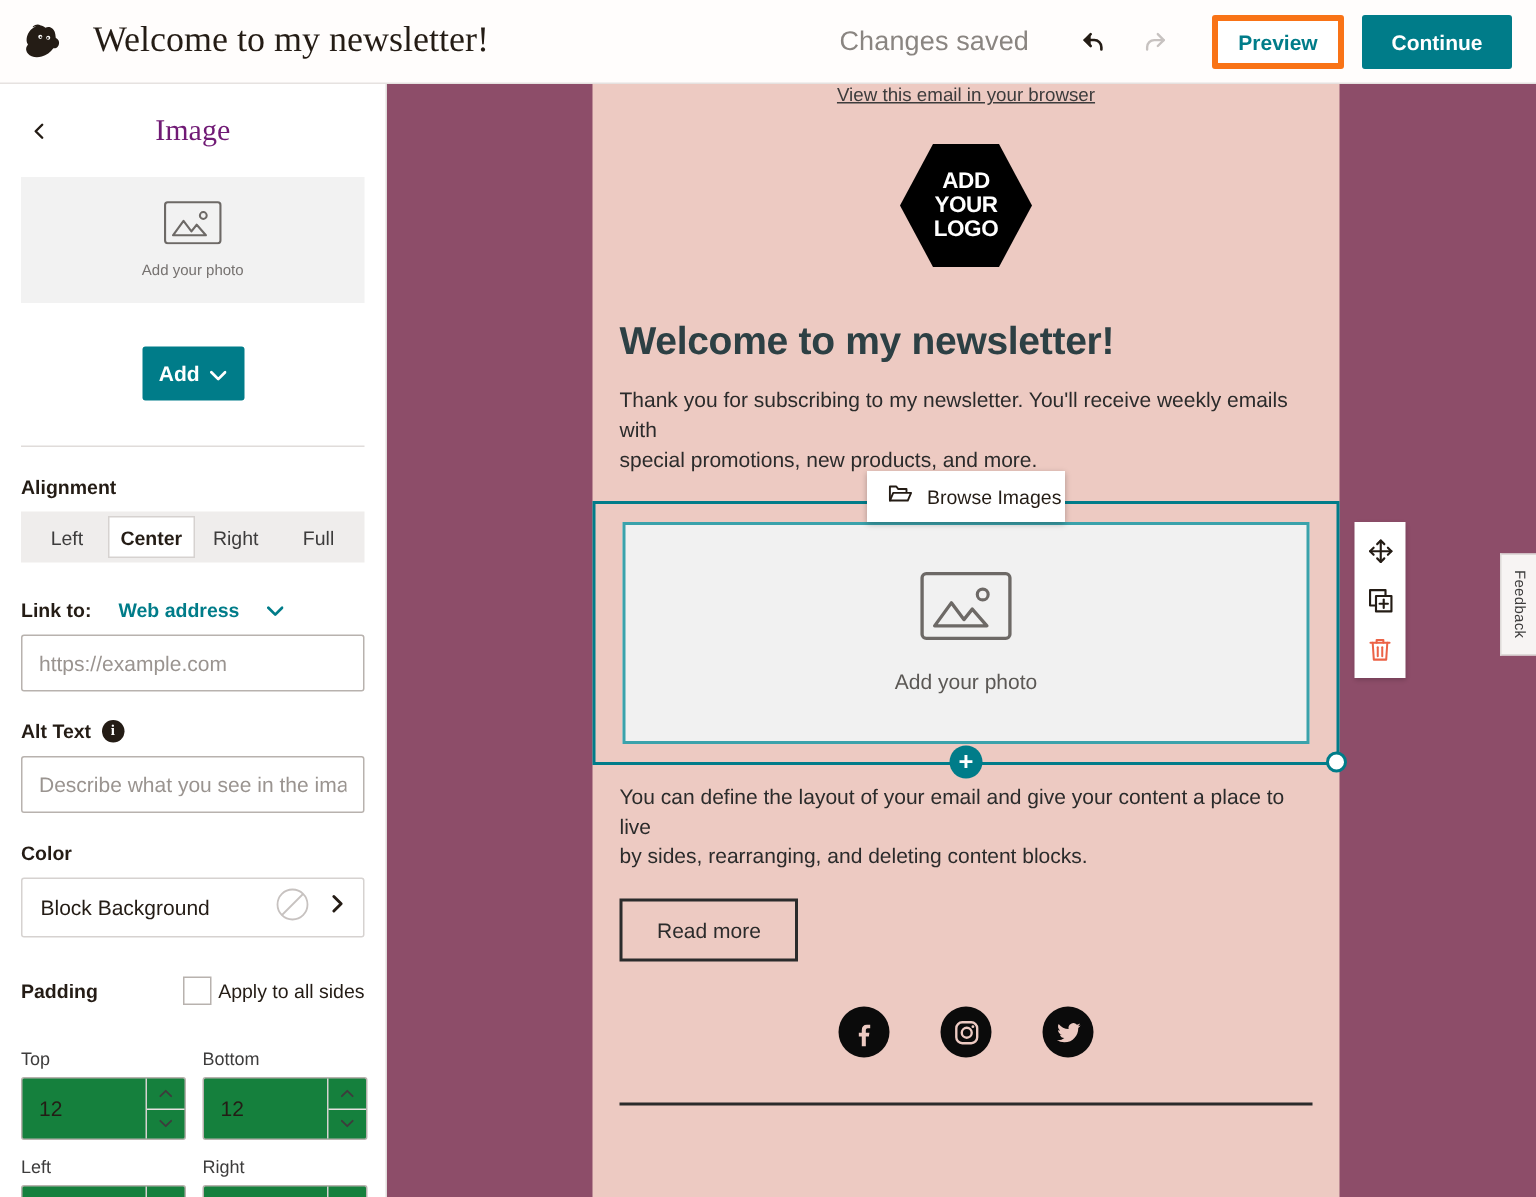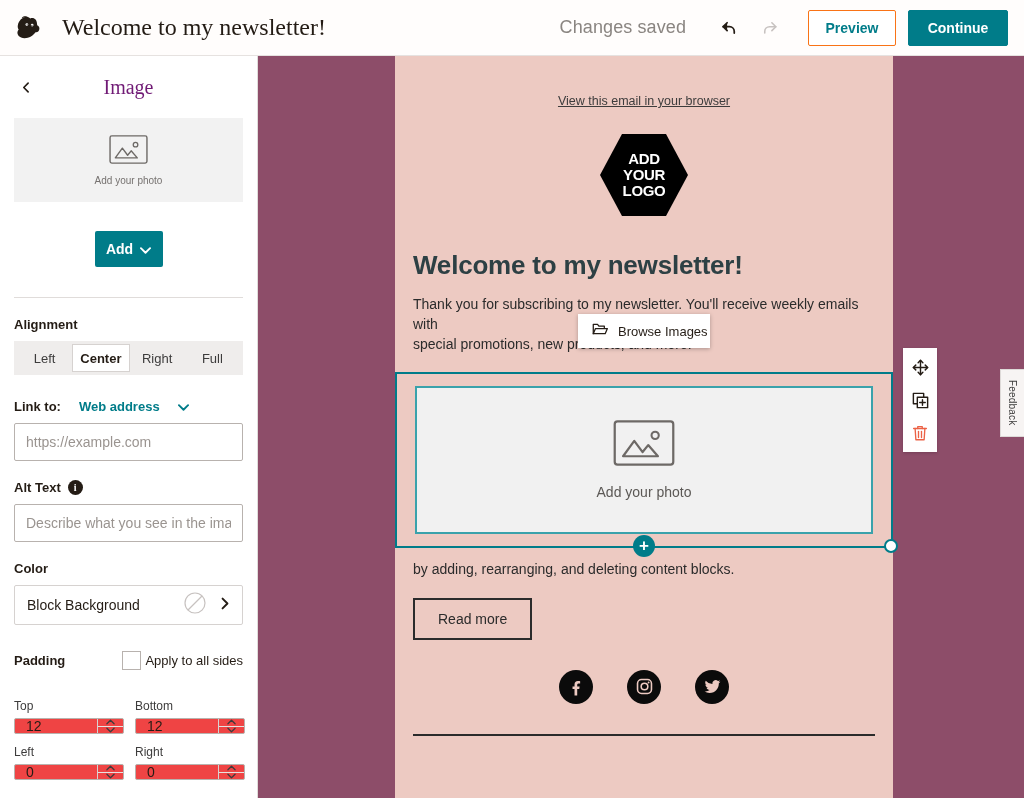--- a/index.html
+++ b/index.html
@@ -40,21 +40,21 @@
   .icon-btn.redo { margin-right: 22px; }
   .btn {
     font-family: "Liberation Sans", sans-serif;
     font-size: 14px; font-weight: bold;
     cursor: pointer; border-radius: 2px;
     display: flex; align-items: center; justify-content: center;
   }
   .btn-preview {
     width: 88px; height: 36px;
     background: #ffffff; color: #007c89;
-    border: 1px solid #f97316;
+    border: 4px solid #f97316;
     margin-right: 12px;
   }
   .btn-continue {
     width: 100px; height: 36px;
     background: #007c89; color: #ffffff; border: 1px solid #007c89;
   }
 
   
   .sidebar {
     position: absolute; top: 56px; left: 0;
@@ -149,21 +149,21 @@
     display: flex; align-items: center; margin-top: 26px; margin-bottom: 29px; justify-content: flex-end;
   }
   .padding-head .lbl { font-size: 13px; font-weight: bold; color: #241c15; }
   .apply-all { margin-left: auto; display: flex; align-items: center; gap: 4px; cursor: pointer; }
   .checkbox { width: 19px; height: 19px; border: 1px solid #b8b2ae; background: #fff; }
   .apply-all .t { font-size: 13px; color: #241c15; }
 
   .pad-grid { display: grid; grid-template-columns: 110px 110px; gap: 11px 11px; }
   .pad-cell .lbl { font-size: 12px; color: #3d3c3c; margin-bottom: 5px; }
   .stepper {
-    height: 16px; border: 1px solid #b8b2ae; display: flex; background: #ef4444; border-radius: 2px;
+    height: 42px; border: 1px solid #b8b2ae; display: flex; background: #15803d; border-radius: 2px;
   }
   .stepper input {
     flex: 1; border: none; outline: none; width: 100%;
     font-family: "Liberation Sans", sans-serif; font-size: 14px; color: #241c15;
     padding-left: 11px; background: transparent;
   }
   .spin {
     width: 26px; border-left: 1px solid #d6d2d0;
     display: flex; flex-direction: column;
   }
@@ -178,21 +178,21 @@
     width: 766px; height: 742px;
     background: #8d4d69;
     overflow: hidden;
   }
   .email {
     position: absolute; top: 0; left: 137px;
     width: 498px; min-height: 742px;
     background: #edcac2;
   }
   .view-browser {
-    text-align: center; padding-top: 38px;
+    text-align: center; 
     font-size: 12.5px; color: #3d3c3c;
   }
   .view-browser a { color: #3d3c3c; text-decoration: underline; }
   .logo-wrap { display: flex; justify-content: center; margin-top: 26px; }
   .hexlogo {
     width: 88px; height: 82px; background: #000;
     clip-path: polygon(25% 0%, 75% 0%, 100% 50%, 75% 100%, 25% 100%, 0% 50%);
     display: flex; flex-direction: column; align-items: center; justify-content: center;
     color: #fff; font-weight: bold; font-size: 15px; line-height: 1.06; letter-spacing: -0.3px;
   }
@@ -514,21 +514,22 @@
               <path d="M7 26l8-11 6 8 4-5 7 8z" fill="none" stroke="#6d6966" stroke-width="1.6" stroke-linejoin="round"></path>
             </svg>
           </span>
           <div class="cap">Add your photo</div>
         </div>
         <div class="resize-handle"></div>
         <div class="add-block-btn">+</div>
       </div>
 
       <div class="email-p email-p2">
-        <div>by adding, rearranging, and deleting content blocks.</div>
+        <div>You can define the layout of your email and give your content a place to live</div>
+        <div>by sides, rearranging, and deleting content blocks.</div>
       </div>
 
       <div class="readmore-wrap">
         <div class="btn-readmore">Read more</div>
       </div>
 
       <div class="socials">
         <span class="soc">
           <svg width="19" height="19" viewBox="0 0 24 24" fill="#edcac2">
             <path d="M14.6 8.2h2V5.3c-.4 0-1.5-.1-2.8-.1-2.8 0-4.3 1.6-4.3 4.6v2.1H7v3.3h2.5v8.2h3.4v-8.2h2.6l.4-3.3h-3v-1.8c0-.9.3-1.9 1.7-1.9z"></path>

